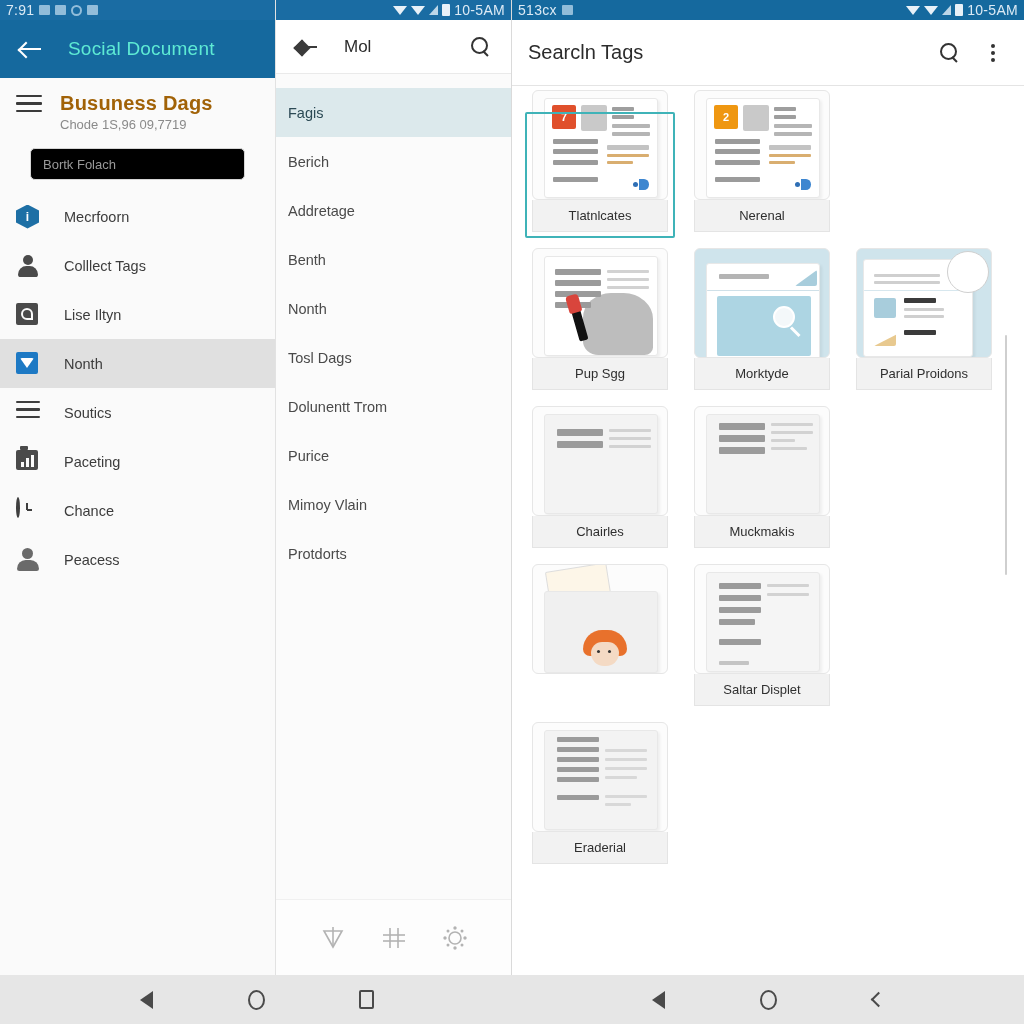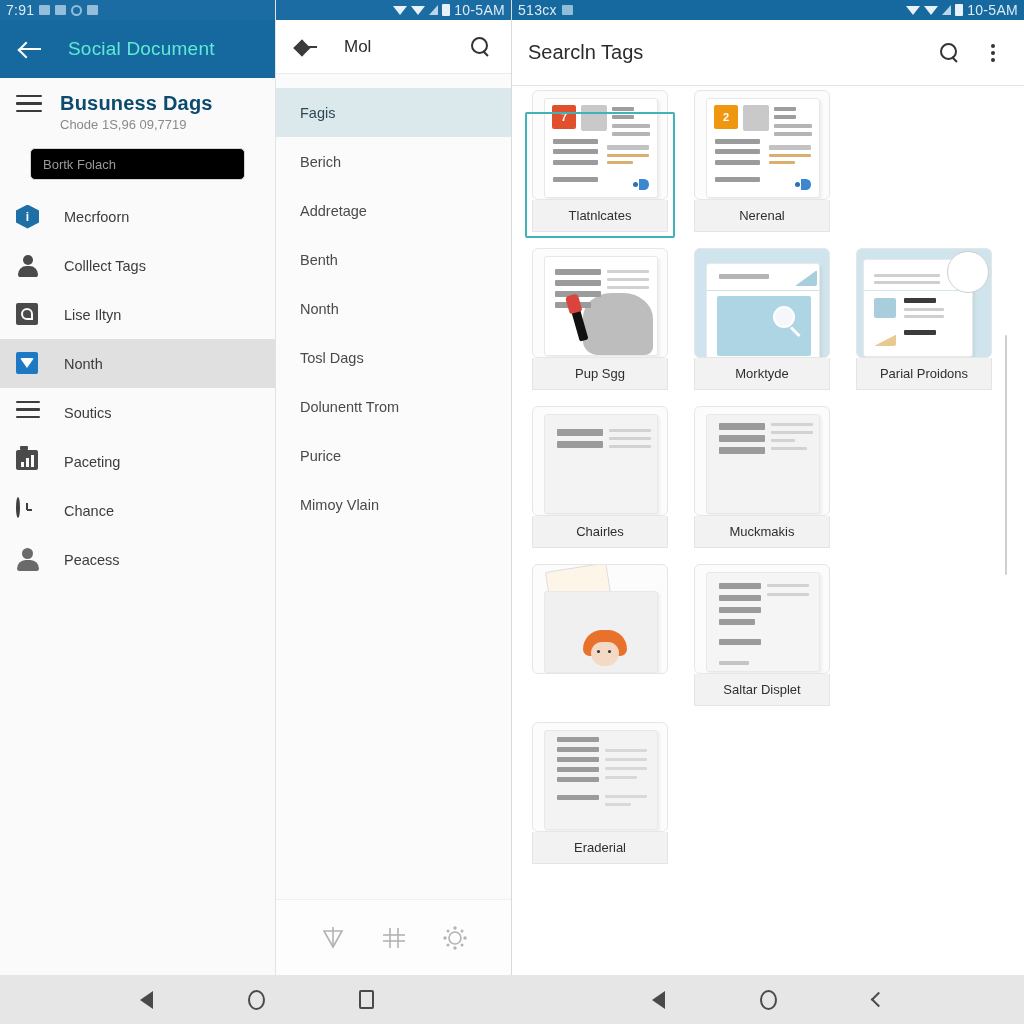--- a/index.html
+++ b/index.html
@@ -95,21 +95,21 @@
   }
   
   .kebab { display: flex; flex-direction: column; gap: 3px; align-items: center; }
   .kebab i { width: 4px; height: 4px; border-radius: 50%; background: #333; display: block; }
 
   
   .l-header { position: absolute; top: 78px; left: 0; right: 0; padding: 14px 16px 0 16px; }
   .l-head-row { display: flex; align-items: center; }
   .hamburger { width: 26px; margin-right: 18px; display: flex; flex-direction: column; gap: 5px; }
   .hamburger i { display: block; height: 2.5px; background: #3a3a3a; border-radius: 1px; }
-  .l-title { font-size: 20px; font-weight: bold; color: #0c4a6e; letter-spacing: .2px; }
+  .l-title { font-size: 20px; font-weight: bold; color: #a16207; letter-spacing: .2px; }
   .l-sub { font-size: 13px; color: #8a8a8a; margin-left: 44px; margin-top: 2px; }
   .l-search {
     margin: 16px 14px 0 14px; height: 32px; border: 1px solid #d5d5d5;
     border-radius: 5px; background: #000000; display: flex; align-items: center;
     padding: 0 12px; font-size: 13px; color: #9a9a9a;
   }
   .l-list { position: absolute; top: 192px; left: 0; right: 0; }
   .l-item {
     height: 49px; display: flex; align-items: center; padding-left: 16px; cursor: pointer;
   }
@@ -147,21 +147,21 @@
   .ic-clock::before { content:''; position:absolute; left:8px; top:4px; width:2px; height:7px; background:#3e3e3e; }
   .ic-clock::after { content:''; position:absolute; left:9px; top:10px; width:5px; height:2px; background:#3e3e3e; }
   .ic-pers2 { width: 24px; height: 24px; position: relative; }
   .ic-pers2::before { content:''; position:absolute; left:6px; top:0px; width:11px; height:11px;
     border-radius:50%; background:#6a6a6a; }
   .ic-pers2::after { content:''; position:absolute; left:1px; top:12px; width:22px; height:11px;
     border-radius:11px 11px 3px 3px; background:#6a6a6a; }
 
   
   .m-list { position: absolute; top: 88px; left: 0; right: 0; }
-  .m-item { height: 49px; display: flex; align-items: center; padding-left: 24px;
+  .m-item { height: 49px; display: flex; align-items: center; padding-left: 12px;
     font-size: 14.5px; color: #4a4a4a; cursor: pointer; }
   .m-item.sel { background: #dce9ec; color: #2c4a55; }
   .m-toolbar {
     position: absolute; bottom: 49px; left: 0; right: 0; height: 76px;
     background: #fdfdfd; display: flex; align-items: center; justify-content: space-around;
     padding: 0 26px; border-top: 1px solid #f0f0f0;
   }
   .tb-ico { width: 30px; height: 30px; opacity: .55; }
 
   
@@ -382,20 +382,21 @@
     <div class="m-list">
       <div class="m-item sel">Fagis</div>
       <div class="m-item">Berich</div>
       <div class="m-item">Addretage</div>
       <div class="m-item">Benth</div>
       <div class="m-item">Nonth</div>
       <div class="m-item">Tosl Dags</div>
       <div class="m-item">Dolunentt Trom</div>
       <div class="m-item">Purice</div>
       <div class="m-item">Mimoy Vlain</div>
+      <div class="m-item">Protdorts</div>
     </div>
 
     <div class="m-toolbar">
       <div class="tb-ico">
         <svg viewBox="0 0 30 30" width="30" height="30">
           <path d="M6 8 L24 8 L15 24 Z" fill="none" stroke="#777" stroke-width="1.6"></path>
           <line x1="15" y1="4" x2="15" y2="24" stroke="#777" stroke-width="1.6"></line>
         </svg>
       </div>
       <div class="tb-ico">

